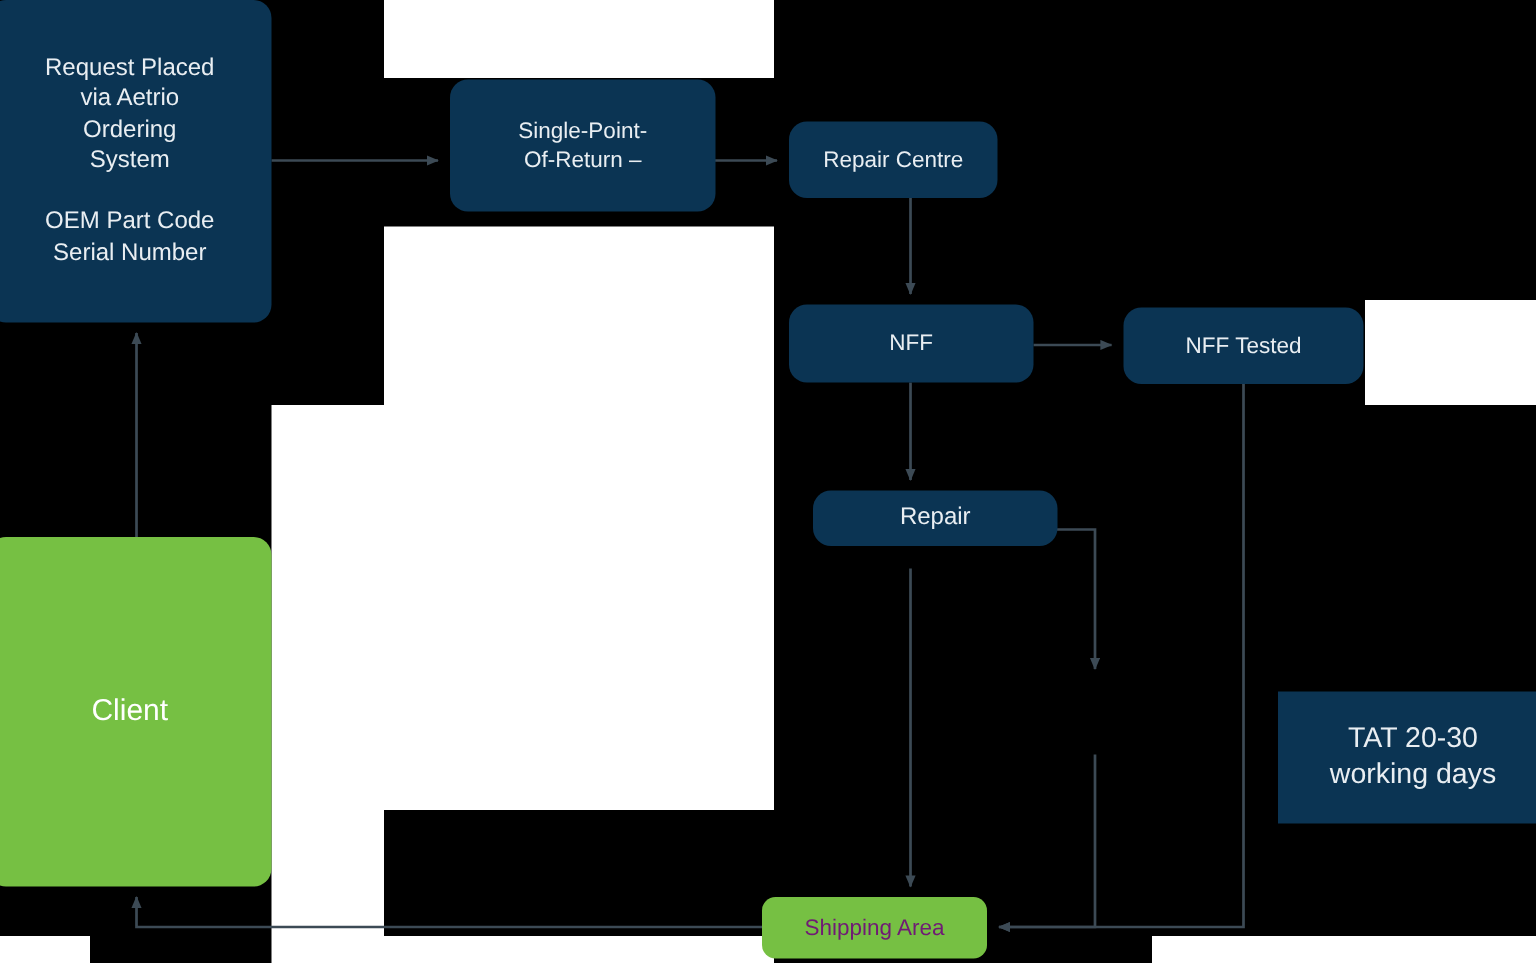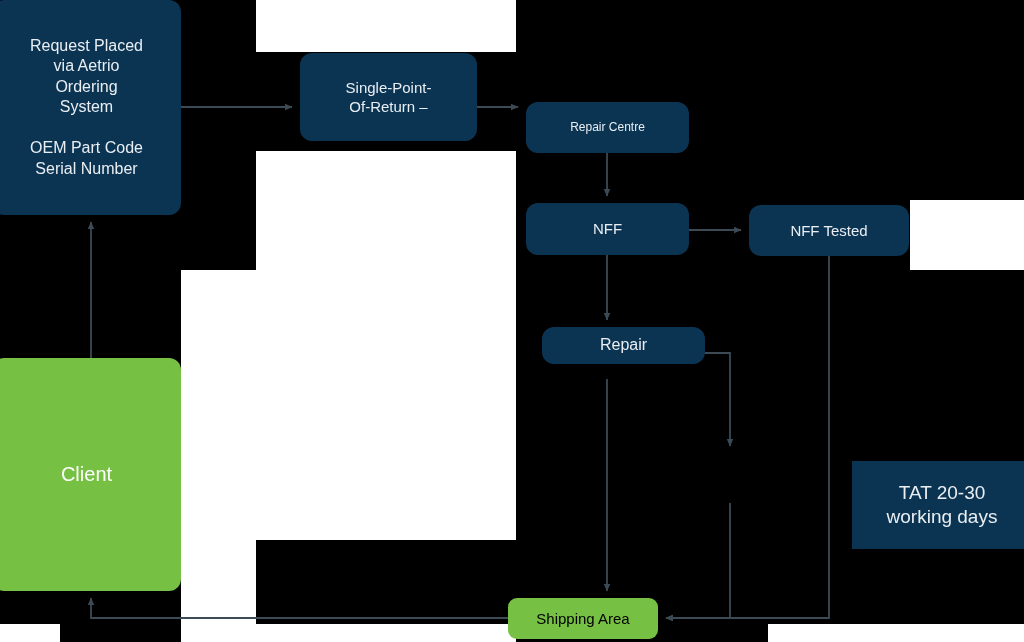--- a/index.html
+++ b/index.html
@@ -84,29 +84,29 @@
 via Aetrio
 Ordering
 System
 
 OEM Part Code
 Serial Number</div>
 
   <div class="node navy rounded" style="left:300px; top:53px; width:177px; height:88px; font-size:15px;">Single-Point-
 Of-Return –</div>
 
-  <div class="node navy rounded" style="left:526px; top:81px; width:163px; height:51px; font-size:12px;margin-top:21px;">Repair Centre</div>
+  <div class="node navy rounded" style="left:526px; top:81px; width:139px; height:51px; font-size:15px;">Repair Centre</div>
 
   <div class="node navy rounded" style="left:749px; top:205px; width:160px; height:51px; font-size:15px;">NFF Tested</div>
 
   <div class="node navy rounded" style="left:526px; top:203px; width:163px; height:52px; font-size:15px;">NFF</div>
 
   <div class="node navy rounded" style="left:542px; top:327px; width:163px; height:37px; font-size:16px;">Repair</div>
 
 
   <div class="node navy square" style="left:852px; top:461px; width:180px; height:88px; font-size:19px;">TAT 20-30
 working days</div>
 
   <div class="node green rounded" style="left:-8px; top:358px; width:189px; height:233px; font-size:20px; color:#ffffff;">Client</div>
 
-  <div class="node green rounded" style="left:508px; top:598px; width:150px; height:41px; font-size:15px; color:#000000; border-radius:9px;">Shipping Area</div>
+  <div class="node green rounded" style="left:508px; top:598px; width:150px; height:41px; font-size:15px; color:#701a75; border-radius:9px;">Shipping Area</div>
 
 </div>
 
 </body></html>

